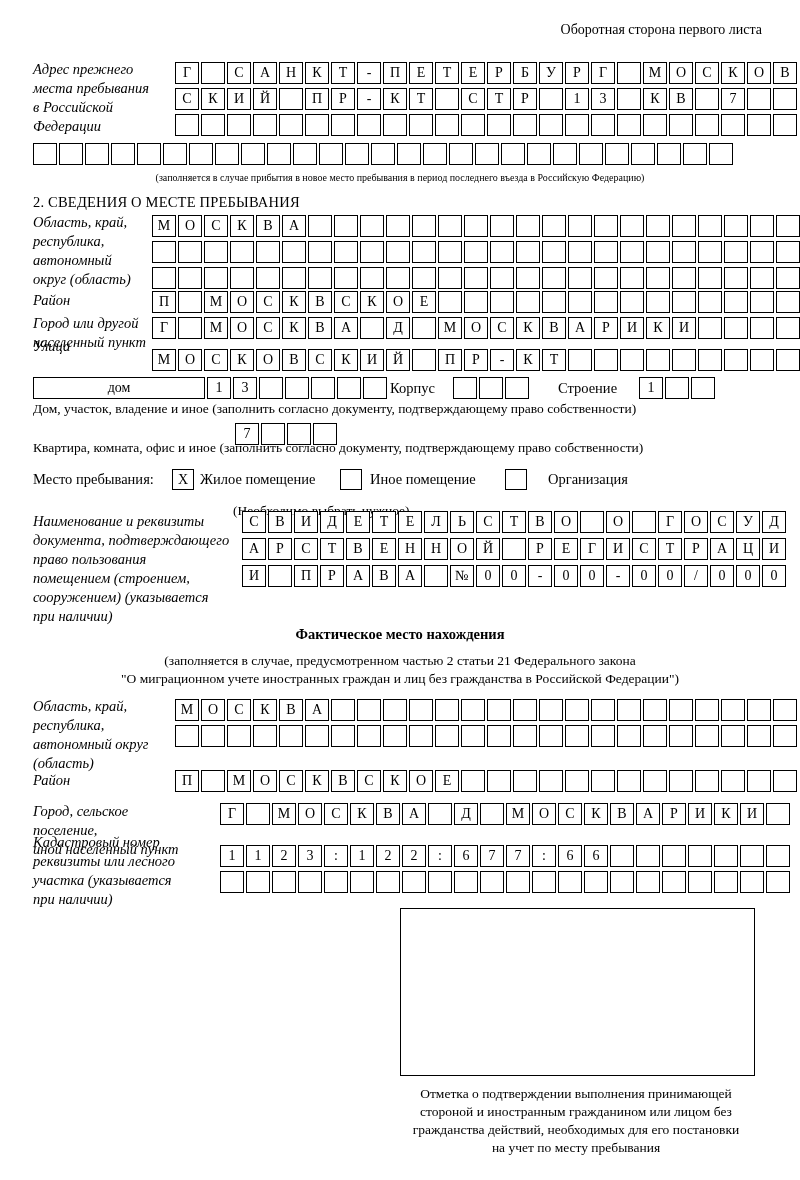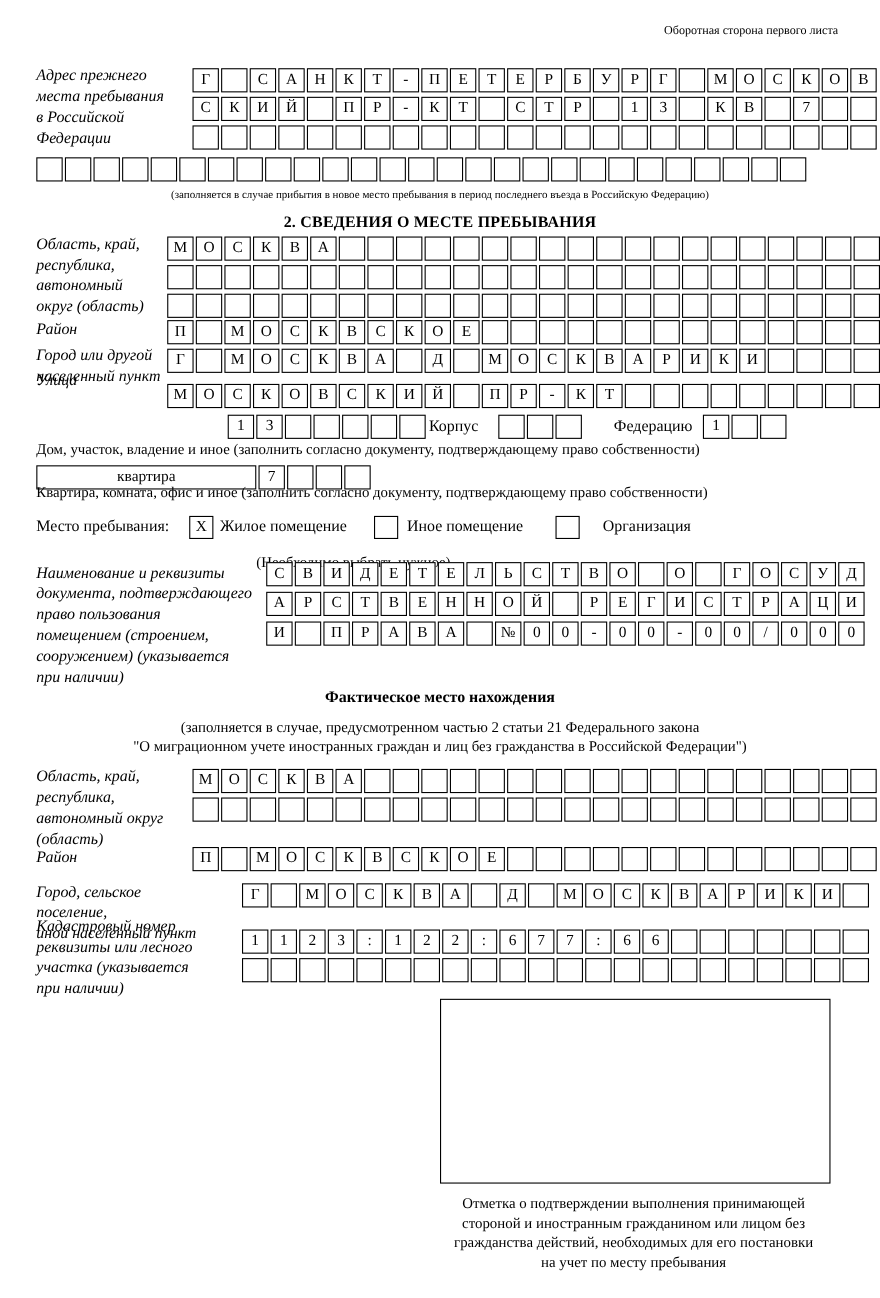--- a/index.html
+++ b/index.html
@@ -18,41 +18,41 @@
   .page {
     position: relative;
     width: 800px;
     height: 1180px;
   }
   .abs { position: absolute; }
 
   .hdr-right {
     top: 22px; left: 0; width: 762px;
     text-align: right;
-    font-size: 11px;
+    font-size: 14px;
   }
   .label {
     font-size: 14.5px;
     line-height: 19px;
     white-space: pre-line;
     font-style: italic;
   }
   .label-sm {
     font-size: 13.5px;
     line-height: 18px;
     white-space: pre-line;
   }
   .center-note {
     font-size: 10px;
     text-align: center;
   }
   .section-title {
     font-size: 14.5px;
-    font-weight: bold;
-    text-align: center;
+    font-weight: normal;
+    text-align: left;
     letter-spacing: 0.2px;
   }
   .bold-center {
     font-size: 14.5px;
     font-weight: bold;
     text-align: center;
   }
 
   
   .cells {
@@ -403,45 +403,45 @@
     <div class="cell"></div>
     <div class="cell"></div>
     <div class="cell"></div>
     <div class="cell"></div>
     <div class="cell"></div>
     <div class="cell"></div>
     <div class="cell"></div>
     <div class="cell"></div>
   </div>
 
+  <div class="abs capbox" style="top:377px; left:33px; width:172px;">дом</div>
   <div class="abs cells" style="top:377px; left:207px;">
     <div class="cell">1</div>
     <div class="cell">3</div>
     <div class="cell"></div>
     <div class="cell"></div>
     <div class="cell"></div>
     <div class="cell"></div>
     <div class="cell"></div>
   </div>
   <div class="abs inline-label" style="top:377px; left:390px;">Корпус</div>
   <div class="abs cells" style="top:377px; left:453px;">
     <div class="cell"></div>
     <div class="cell"></div>
     <div class="cell"></div>
   </div>
-  <div class="abs inline-label" style="top:377px; left:558px;">Федерацию</div>
+  <div class="abs inline-label" style="top:377px; left:558px;">Строение</div>
   <div class="abs cells" style="top:377px; left:639px;">
     <div class="cell">1</div>
     <div class="cell"></div>
     <div class="cell"></div>
   </div>
 
   <div class="abs label-sm" style="top:400px; left:33px; width:740px;">Дом, участок, владение и иное (заполнить согласно документу, подтверждающему право собственности)</div>
 
-  <div class="abs capbox" style="top:423px; left:33px; width:200px;">квартира</div>
   <div class="abs cells" style="top:423px; left:235px;">
     <div class="cell">7</div>
     <div class="cell"></div>
     <div class="cell"></div>
     <div class="cell"></div>
   </div>
 
   <div class="abs label-sm" style="top:439px; left:33px; width:740px;">Квартира, комната, офис и иное (заполнить согласно документу, подтверждающему право собственности)</div>
 
   <div class="abs inline-label" style="top:468px; left:33px;">Место пребывания:</div>

